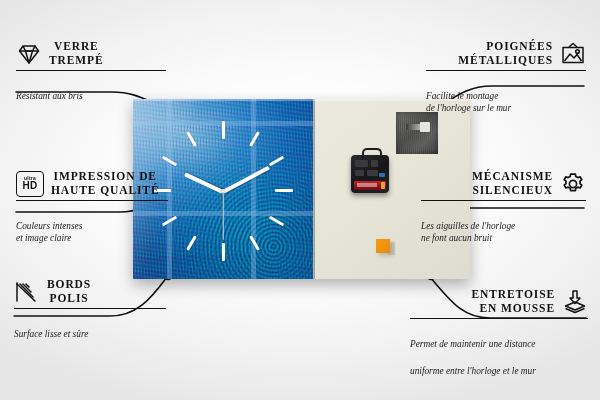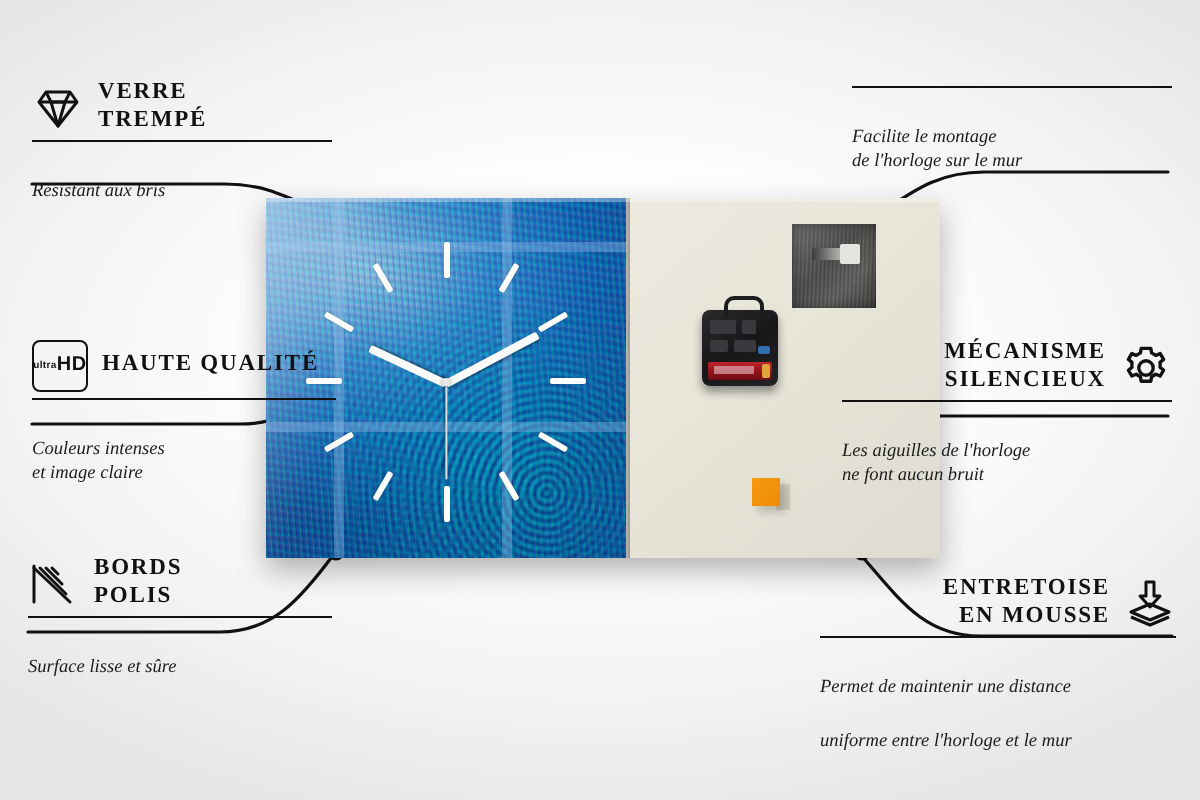--- a/index.html
+++ b/index.html
@@ -95,30 +95,30 @@
   .feat-head{display:flex;align-items:center;gap:7px;}
   .feat-title{
     font-weight:bold;font-size:11.5px;letter-spacing:.9px;color:#111;
     line-height:13.5px;text-transform:uppercase;
   }
   .rule{height:1.4px;background:#111;margin-top:3px;}
   .feat-desc{
     font-size:9.3px;color:#1b1b1b;line-height:11.5px;margin-top:20px;font-style:italic;
   }
   .left .feat-head{justify-content:flex-start;}
-  .left .feat-title{text-align:left;}
+  .left .feat-title{text-align:center;}
   .left .feat-desc{text-align:left;}
   .right .feat-head{justify-content:flex-end;}
   .right .feat-title{text-align:right;}
   .right .feat-desc{}
   .icon{width:26px;height:26px;flex:0 0 26px;display:block;}
   .icon svg{display:block;width:26px;height:26px;}
   .hd-badge{
     width:26px;height:24px;border:1.6px solid #111;border-radius:4px;
-    display:flex;align-items:center;justify-content:center;line-height:1;
+    display:flex;flex-direction:column;align-items:center;justify-content:center;line-height:1;
   }
   .hd-ultra{font-size:5px;font-weight:bold;letter-spacing:.2px;color:#111;font-family:"Liberation Sans",sans-serif;}
   .hd-main{font-size:10px;font-weight:bold;letter-spacing:.3px;color:#111;font-family:"Liberation Sans",sans-serif;margin-top:.5px;}
 
   
   #f-verre{left:16px;top:40px;width:150px;}
   #f-impression{left:16px;top:170px;width:152px;}
   #f-bords{left:14px;top:278px;width:152px;}
   #f-poignees{right:14px;top:40px;width:160px;}
   #f-mecanisme{right:14px;top:170px;width:165px;}
@@ -225,20 +225,21 @@
     <div class="feat-desc">Résistant aux bris</div>
   </div>
 
   <div class="feature left" id="f-impression">
     <div class="feat-head">
       <span class="icon hd-badge">
         <span class="hd-ultra">ultra</span>
         <span class="hd-main">HD</span>
       </span>
       <div>
+        <div class="feat-title">IMPRESSION DE</div>
         <div class="feat-title">HAUTE QUALITÉ</div>
       </div>
     </div>
     <div class="rule"></div>
     <div class="feat-desc">Couleurs intenses</div>
     <div class="feat-desc" style="margin-top:0">et image claire</div>
   </div>
 
   <div class="feature left" id="f-bords">
     <div class="feat-head">
@@ -256,20 +257,36 @@
       <div>
         <div class="feat-title">BORDS</div>
         <div class="feat-title">POLIS</div>
       </div>
     </div>
     <div class="rule"></div>
     <div class="feat-desc">Surface lisse et sûre</div>
   </div>
 
   <div class="feature right" id="f-poignees">
+    <div class="feat-head">
+      <div>
+        <div class="feat-title">POIGNÉES</div>
+        <div class="feat-title">MÉTALLIQUES</div>
+      </div>
+      <span class="icon">
+        <svg viewBox="0 0 26 26">
+            <g fill="none" stroke="#111" stroke-width="1.5" stroke-linejoin="round">
+          <path d="M9,6 L13,2.5 L17,6"></path>
+          <rect x="3" y="6.5" width="20" height="15"></rect>
+          <path d="M4.5,20 L10,13 L14,17 L17,13.5 L21.5,20"></path>
+          <circle cx="17.5" cy="10.5" r="1.8"></circle>
+        </g>
+          </svg>
+      </span>
+    </div>
     <div class="rule"></div>
     <div class="feat-desc">Facilite le montage</div>
     <div class="feat-desc" style="margin-top:0">de l'horloge sur le mur</div>
   </div>
 
   <div class="feature right" id="f-mecanisme">
     <div class="feat-head">
       <div>
         <div class="feat-title">MÉCANISME</div>
         <div class="feat-title">SILENCIEUX</div>

